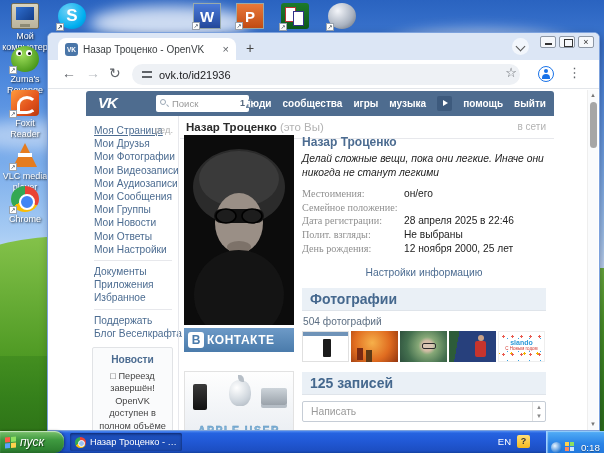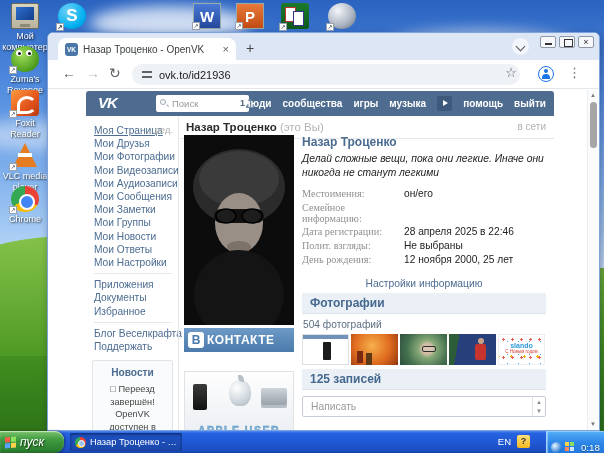--- a/index.html
+++ b/index.html
@@ -121,21 +121,21 @@
   .apple-cap { position:absolute; left:0; right:0; bottom:4px; text-align:center; color:#7fb3d9; font-weight:bold; font-size:10.5px; letter-spacing:1.5px; -webkit-text-stroke:.4px #5a92bd; }
 
   .infocol { position:absolute; left:122px; right:8px; top:19px; }
   .p-name { color:#4C6C91; font-weight:bold; font-size:12px; }
   .p-status { color:#222; font-size:10.3px; line-height:1.32; margin-top:3px;font-style:italic; }
   .inforow { display:flex; margin-top:2.6px; }
   .inforow .il { width:102px; color:#909090; font-size:10.2px; flex:0 0 auto;font-family:Liberation Serif, serif; }
   .inforow .iv { color:#222; font-size:10.2px; }
   .info-tbl { margin-top:9px; }
   .showinfo { text-align:center; color:#4C6C91; font-size:10.3px; margin-top:13px; }
-  .sechdr { margin-top:4px; background:#eaf0f6; border-bottom:1px solid #dfe4ea; padding:3px 8px; color:#45688e; font-weight:bold; font-size:12px; }
+  .sechdr { margin-top:10px; background:#eaf0f6; border-bottom:1px solid #dfe4ea; padding:3px 8px; color:#45688e; font-weight:bold; font-size:14px; }
   .photocount { color:#5c6e82; font-size:10.2px; margin:5px 0 4px 1px; }
   .photorow { display:flex; gap:2px; }
   .thumb { width:47px; height:31px; position:relative; overflow:hidden; flex:0 0 auto; }
   .t1 { background:#fff; border:1px solid #e0e0e0; }
   .t1::before { content:""; position:absolute; left:0; right:0; top:0; height:4px; background:#6f93b8; }
   .t1::after { content:""; position:absolute; left:20px; top:7px; width:8px; height:18px; background:#1b1b1b; border-radius:1px; }
   .t2 { background:radial-gradient(circle at 45% 38%,#f6b04a,#e06c20 55%,#93350f); }
   .t2::after { content:""; position:absolute; left:6px; bottom:2px; width:6px; height:12px; background:#7a2a12; box-shadow:9px 2px 0 #5d3a16; }
   .t3 { background:radial-gradient(circle at 58% 48%,#d4bda6 0 16%,#86a877 28%,#44704f 65%,#2d4f3d); }
   .t3::after { content:""; position:absolute; left:22px; top:12px; width:12px; height:4px; border:1.4px solid #2c2c2c; border-radius:2px; background:rgba(255,255,255,.15); }
@@ -298,32 +298,31 @@
         </div>
       </div>
 
       <div class="vk-sidebar">
         <div class="s-link s-row1"><span>Моя Страница</span><span class="edit">ред.</span></div>
         <a class="s-link">Мои Друзья</a>
         <a class="s-link">Мои Фотографии</a>
         <a class="s-link">Мои Видеозаписи</a>
         <a class="s-link">Мои Аудиозаписи</a>
         <a class="s-link">Мои Сообщения</a>
-        <a class="s-link">Мои Заметки</a>
         <a class="s-link">Мои Группы</a>
         <a class="s-link">Мои Новости</a>
         <a class="s-link">Мои Ответы</a>
         <a class="s-link">Мои Настройки</a>
         <div class="s-div"></div>
+        <a class="s-link">Документы</a>
         <a class="s-link">Приложения</a>
-        <a class="s-link">Документы</a>
         <a class="s-link">Избранное</a>
         <div class="s-div"></div>
+        <a class="s-link">Поддержать</a>
         <a class="s-link">Блог Веселкрафта</a>
-        <a class="s-link">Поддержать</a>
         <div class="newsbox">
           <div class="nt">Новости</div>
           <div class="nb">□ Переезд завершён! OpenVK доступен в полном объёме по тому же адресу, что и раньше....</div>
 
         </div>
       </div>
       <div class="v-div"></div>
 
       <div class="vk-main">
         <div class="m-title">
@@ -358,21 +357,21 @@
 
         <div class="infocol">
           <div class="p-name">Назар Троценко</div>
           <div class="p-status">Делай сложные вещи, пока они легкие. Иначе они никогда не станут легкими</div>
           <div class="info-tbl">
             <div class="inforow">
                 <span class="il">Местоимения:</span>
                 <span class="iv">он/его</span>
               </div>
             <div class="inforow">
-                <span class="il">Семейное информацию:</span>
+                <span class="il">Семейное положение:</span>
               </div>
             <div class="inforow">
                 <span class="il">Дата регистрации:</span>
                 <span class="iv">28 апреля 2025 в 22:46</span>
               </div>
             <div class="inforow">
                 <span class="il">Полит. взгляды:</span>
                 <span class="iv">Не выбраны</span>
               </div>
             <div class="inforow">

